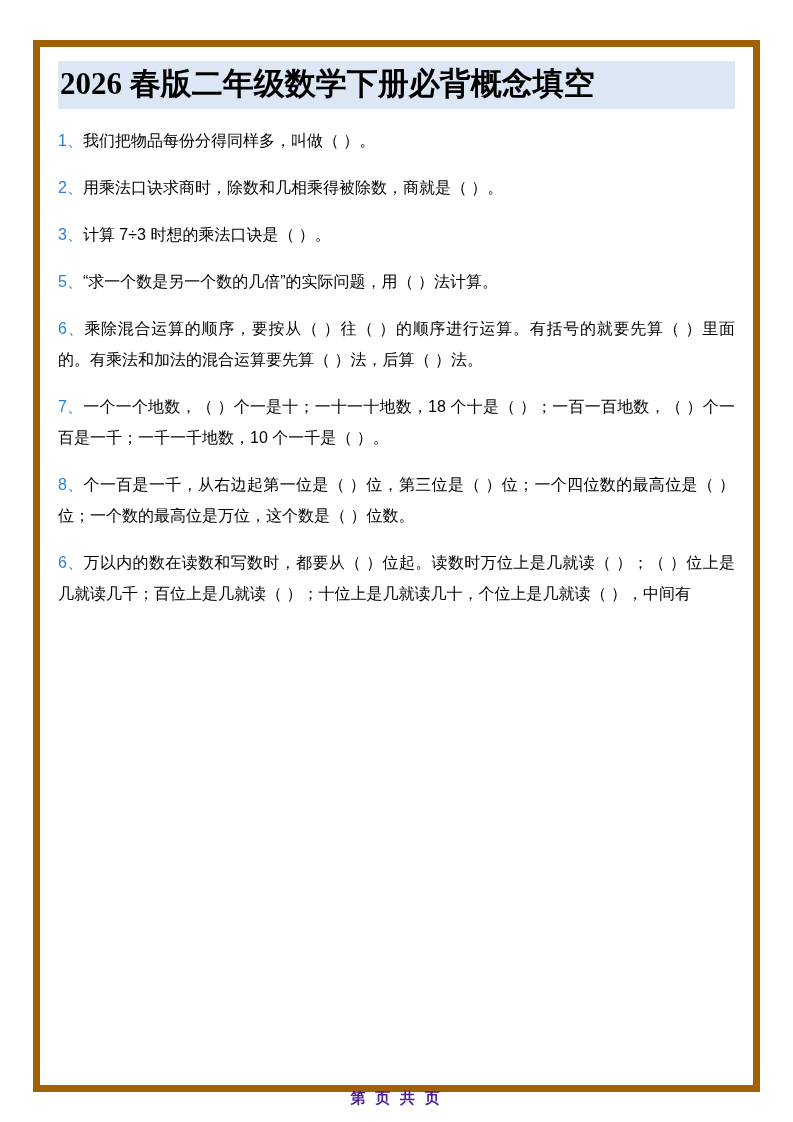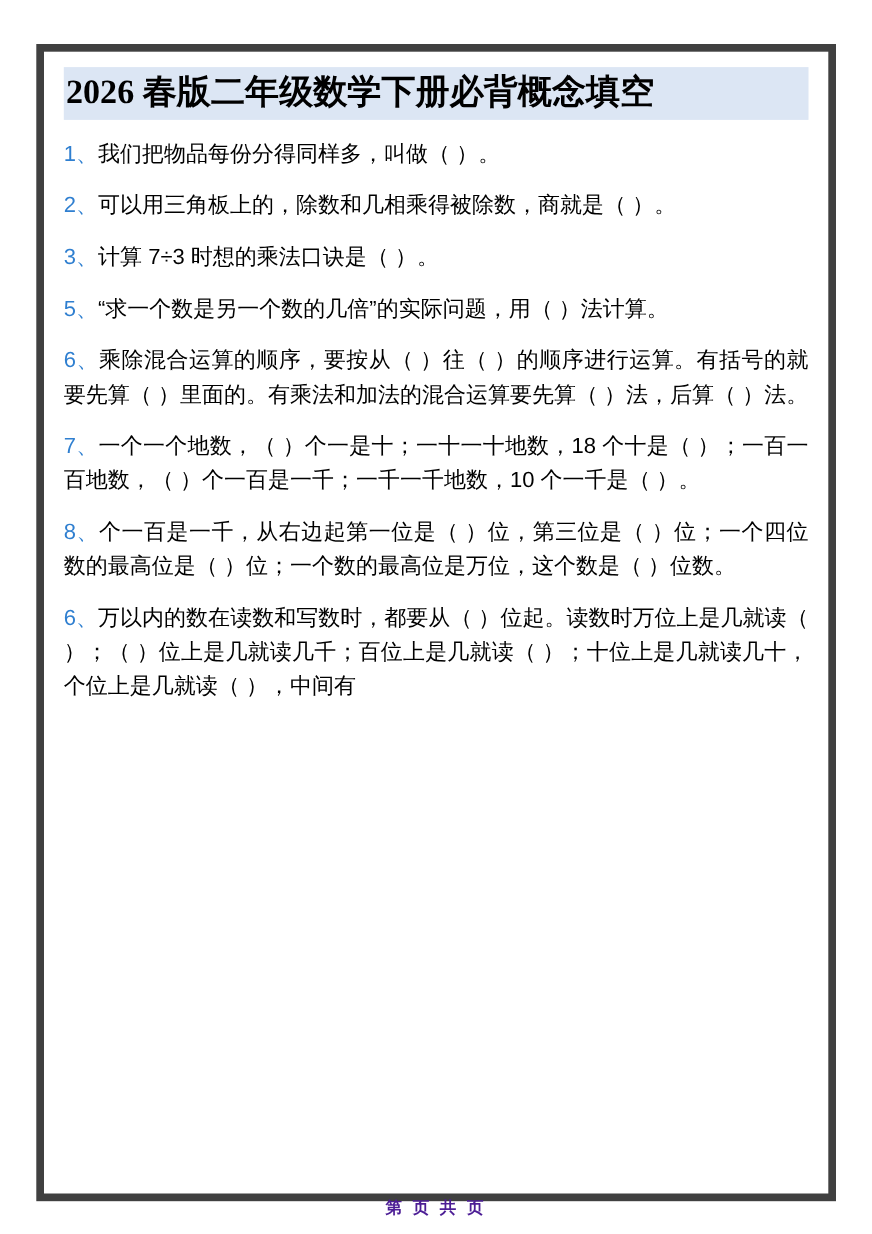--- a/index.html
+++ b/index.html
@@ -20,21 +20,21 @@
     left: 0;
     top: 0;
     width: 793px;
     height: 1122px;
     box-sizing: border-box;
     padding: 40px 33px 0 33px;
   }
 
   .doc-frame {
     box-sizing: border-box;
-    border: 7px solid #404040;
+    border: 7px solid #a16207;
     width: 727px;
     height: 1052px;
     padding: 14px 18px 14px 18px;
     position: relative;
     background: #ffffff;
   }
 
   .title-bar {
     background: #dce6f4;
     padding: 4px 2px 6px 2px;
@@ -46,21 +46,21 @@
     font-weight: bold;
     font-size: 31px;
     line-height: 38px;
     color: #000000;
     letter-spacing: 0px;
     white-space: nowrap;
   }
 
   .item {
     font-family: "Liberation Sans", sans-serif;
-    font-size: 20px;
+    font-size: 16px;
     line-height: 31px;
     color: #000000;
     margin: 16px 0 11px 0;
     text-align: justify;
     text-justify: inter-ideograph;
   }
 
   .num {
     color: #2f7fd0;
   }
@@ -86,21 +86,21 @@
 
     <div class="title-bar">
       <div class="title-text">2026 春版二年级数学下册必背概念填空</div>
     </div>
 
     <p class="item">
       <span class="num">1、</span><span>我们把物品每份分得同样多，叫做（ ）。</span>
     </p>
 
     <p class="item">
-      <span class="num">2、</span><span>可以用三角板上的，除数和几相乘得被除数，商就是（ ）。</span>
+      <span class="num">2、</span><span>用乘法口诀求商时，除数和几相乘得被除数，商就是（ ）。</span>
     </p>
 
     <p class="item">
       <span class="num">3、</span><span>计算 7÷3 时想的乘法口诀是（   ）。</span>
     </p>
 
 
     <p class="item">
       <span class="num">5、</span><span>“求一个数是另一个数的几倍”的实际问题，用（ ）法计算。</span>
     </p>

